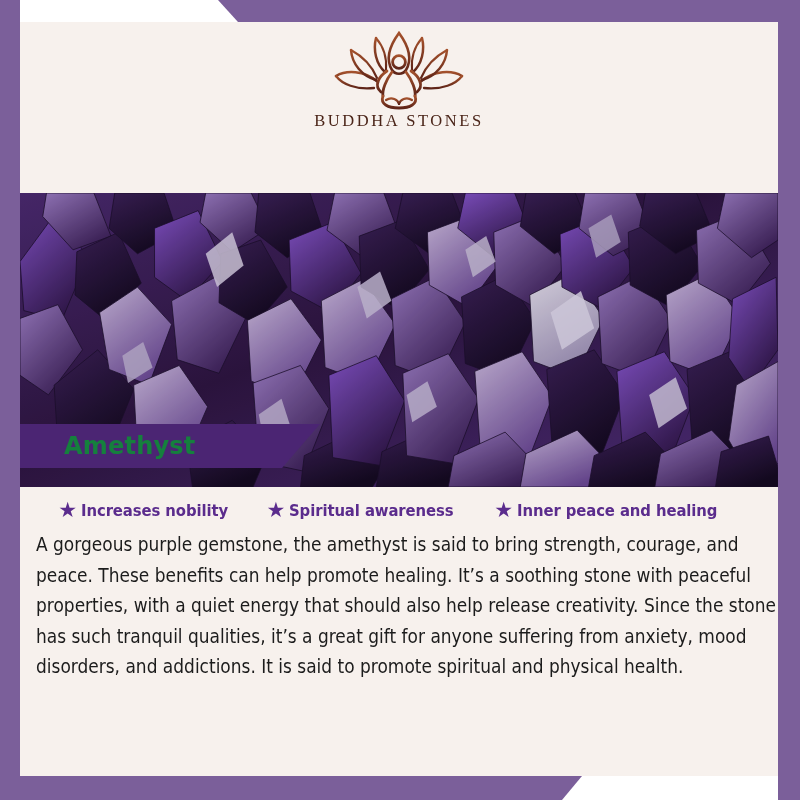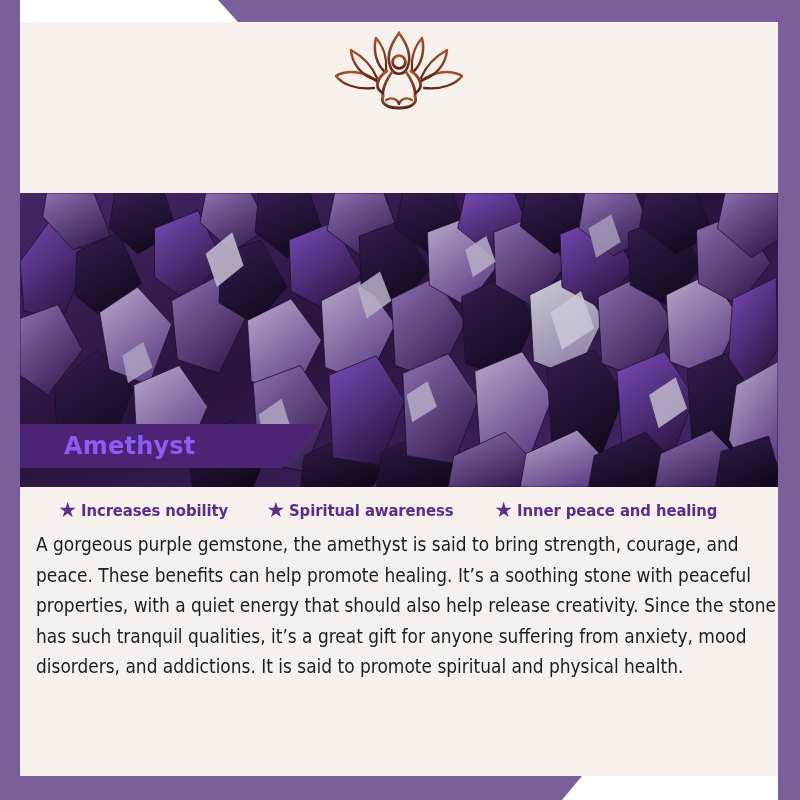--- a/index.html
+++ b/index.html
@@ -78,21 +78,21 @@
     width:300px; height:44px;
     z-index:5;
   }
   .banner svg{ position:absolute; inset:0; width:300px; height:44px; }
   .banner .banner-label{
     position:absolute; left:44px; top:0; height:44px;
     display:flex; align-items:center;
     font-family:"DejaVu Sans", sans-serif;
     font-weight:700;
     font-size:24px;
-    color:#8b5cf6;
+    color:#15803d;
     letter-spacing:0.2px;
     white-space:nowrap;
   }
 
   
   .benefits{
     position:absolute; left:0; right:0; top:470px; height:36px;
     display:flex; align-items:center; justify-content:center;
     gap:22px;
     padding:0 20px;
@@ -190,20 +190,21 @@
 
             <path d="M68 42 C 62 50, 58 60, 59 66" stroke-width="2.8"></path>
             <path d="M82 42 C 88 50, 92 60, 91 66" stroke-width="2.8"></path>
 
             <path d="M59 66 C 56 74, 64 78, 75 78 C 86 78, 94 74, 91 66" stroke-width="2.8"></path>
             <path d="M62 70 C 68 66, 74 70, 75 74" stroke-width="2.2"></path>
             <path d="M88 70 C 82 66, 76 70, 75 74" stroke-width="2.2"></path>
           </g>
         </svg>
       </span>
+      <span class="logo-word">BUDDHA STONES</span>
     </div>
 
 
     <div class="photo">
       <svg viewBox="0 0 800 300" preserveAspectRatio="none" xmlns="http://www.w3.org/2000/svg">
         <defs>
           <linearGradient id="bgA" x1="0" y1="0" x2="1" y2="1">
             <stop offset="0%" stop-color="#4b2a70"></stop>
             <stop offset="45%" stop-color="#2d1540"></stop>
             <stop offset="100%" stop-color="#512f7d"></stop>

